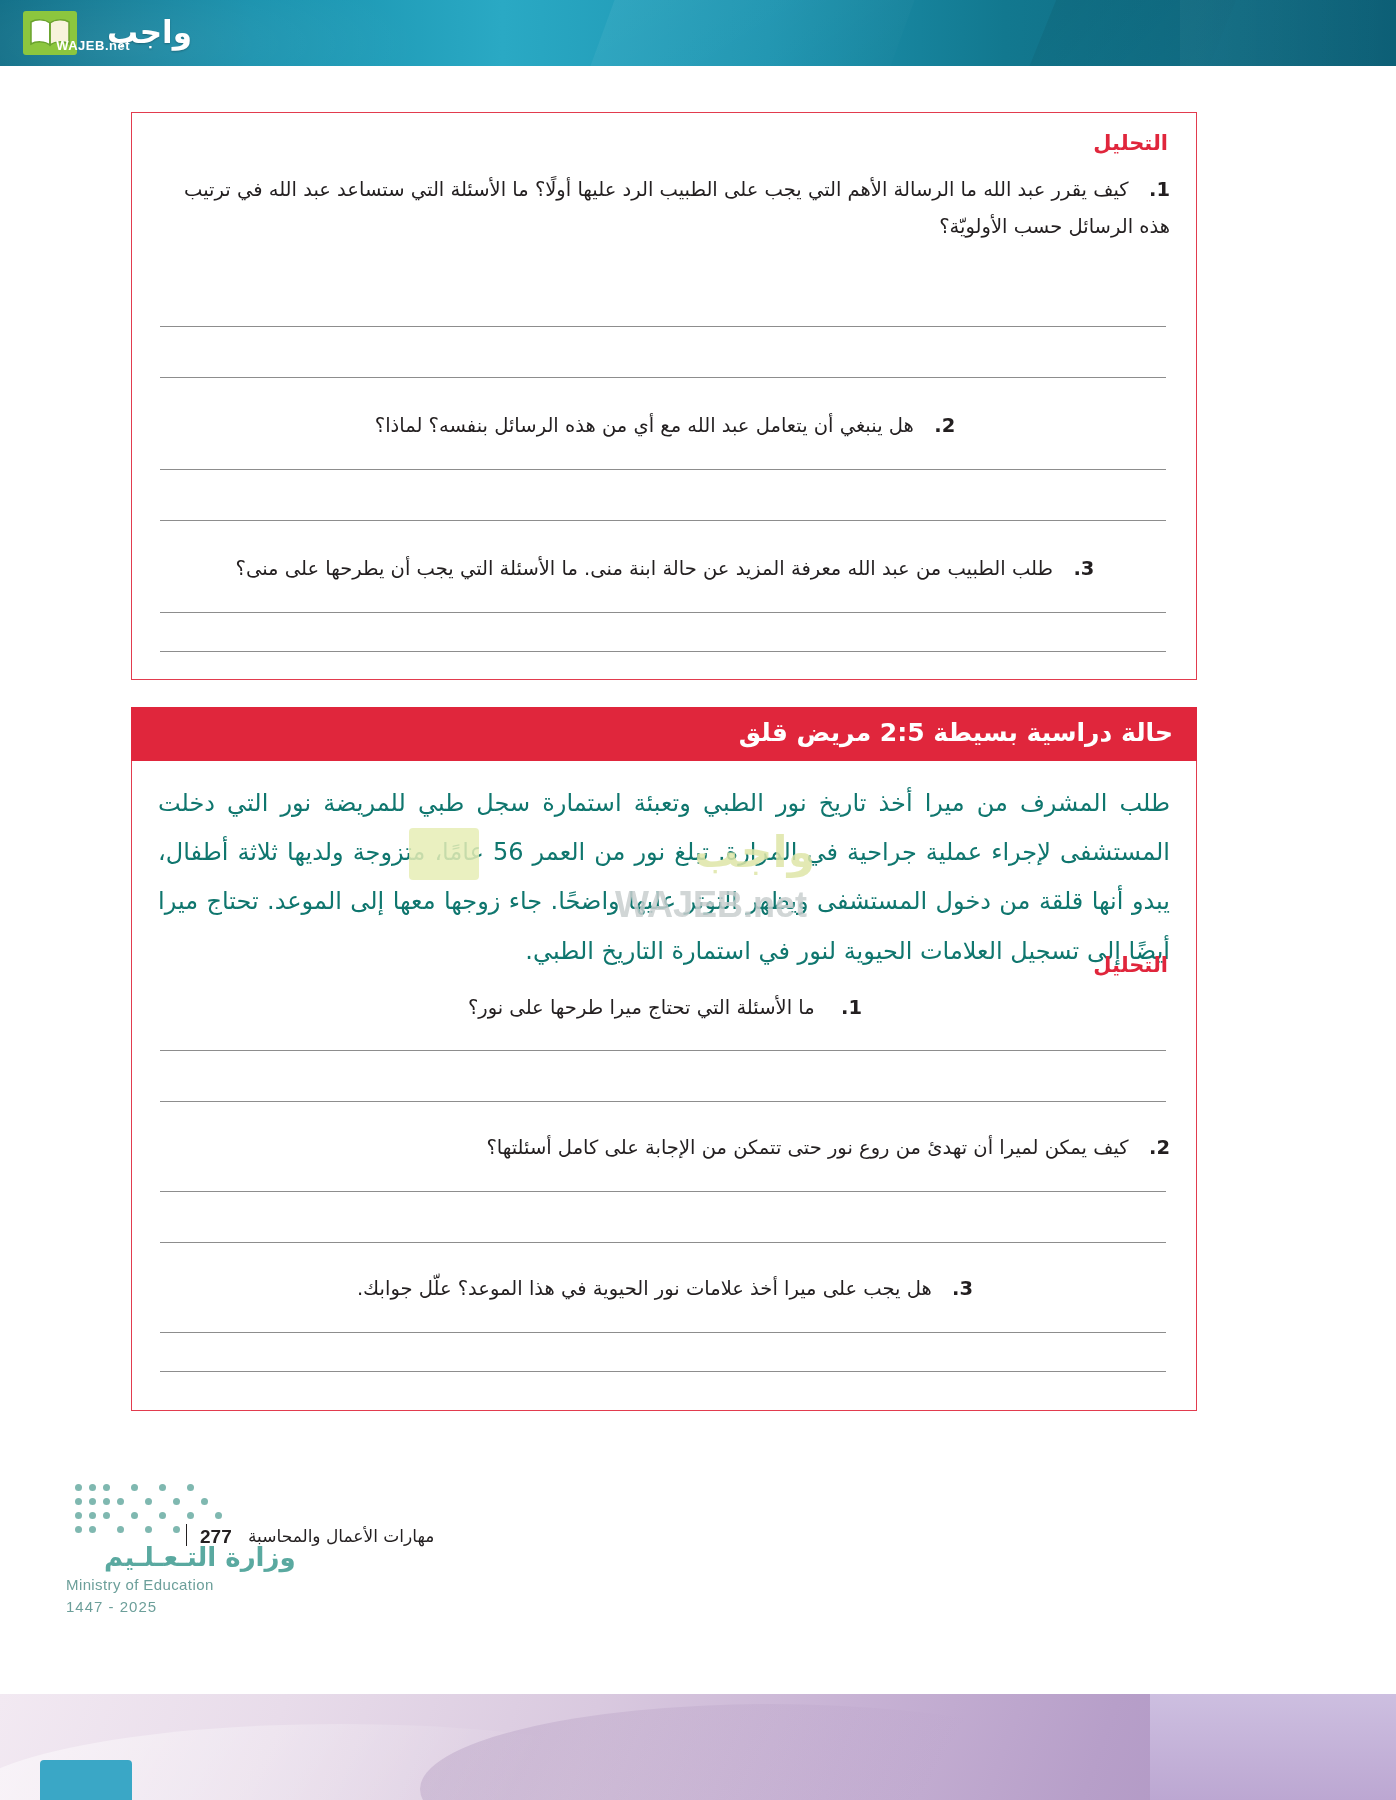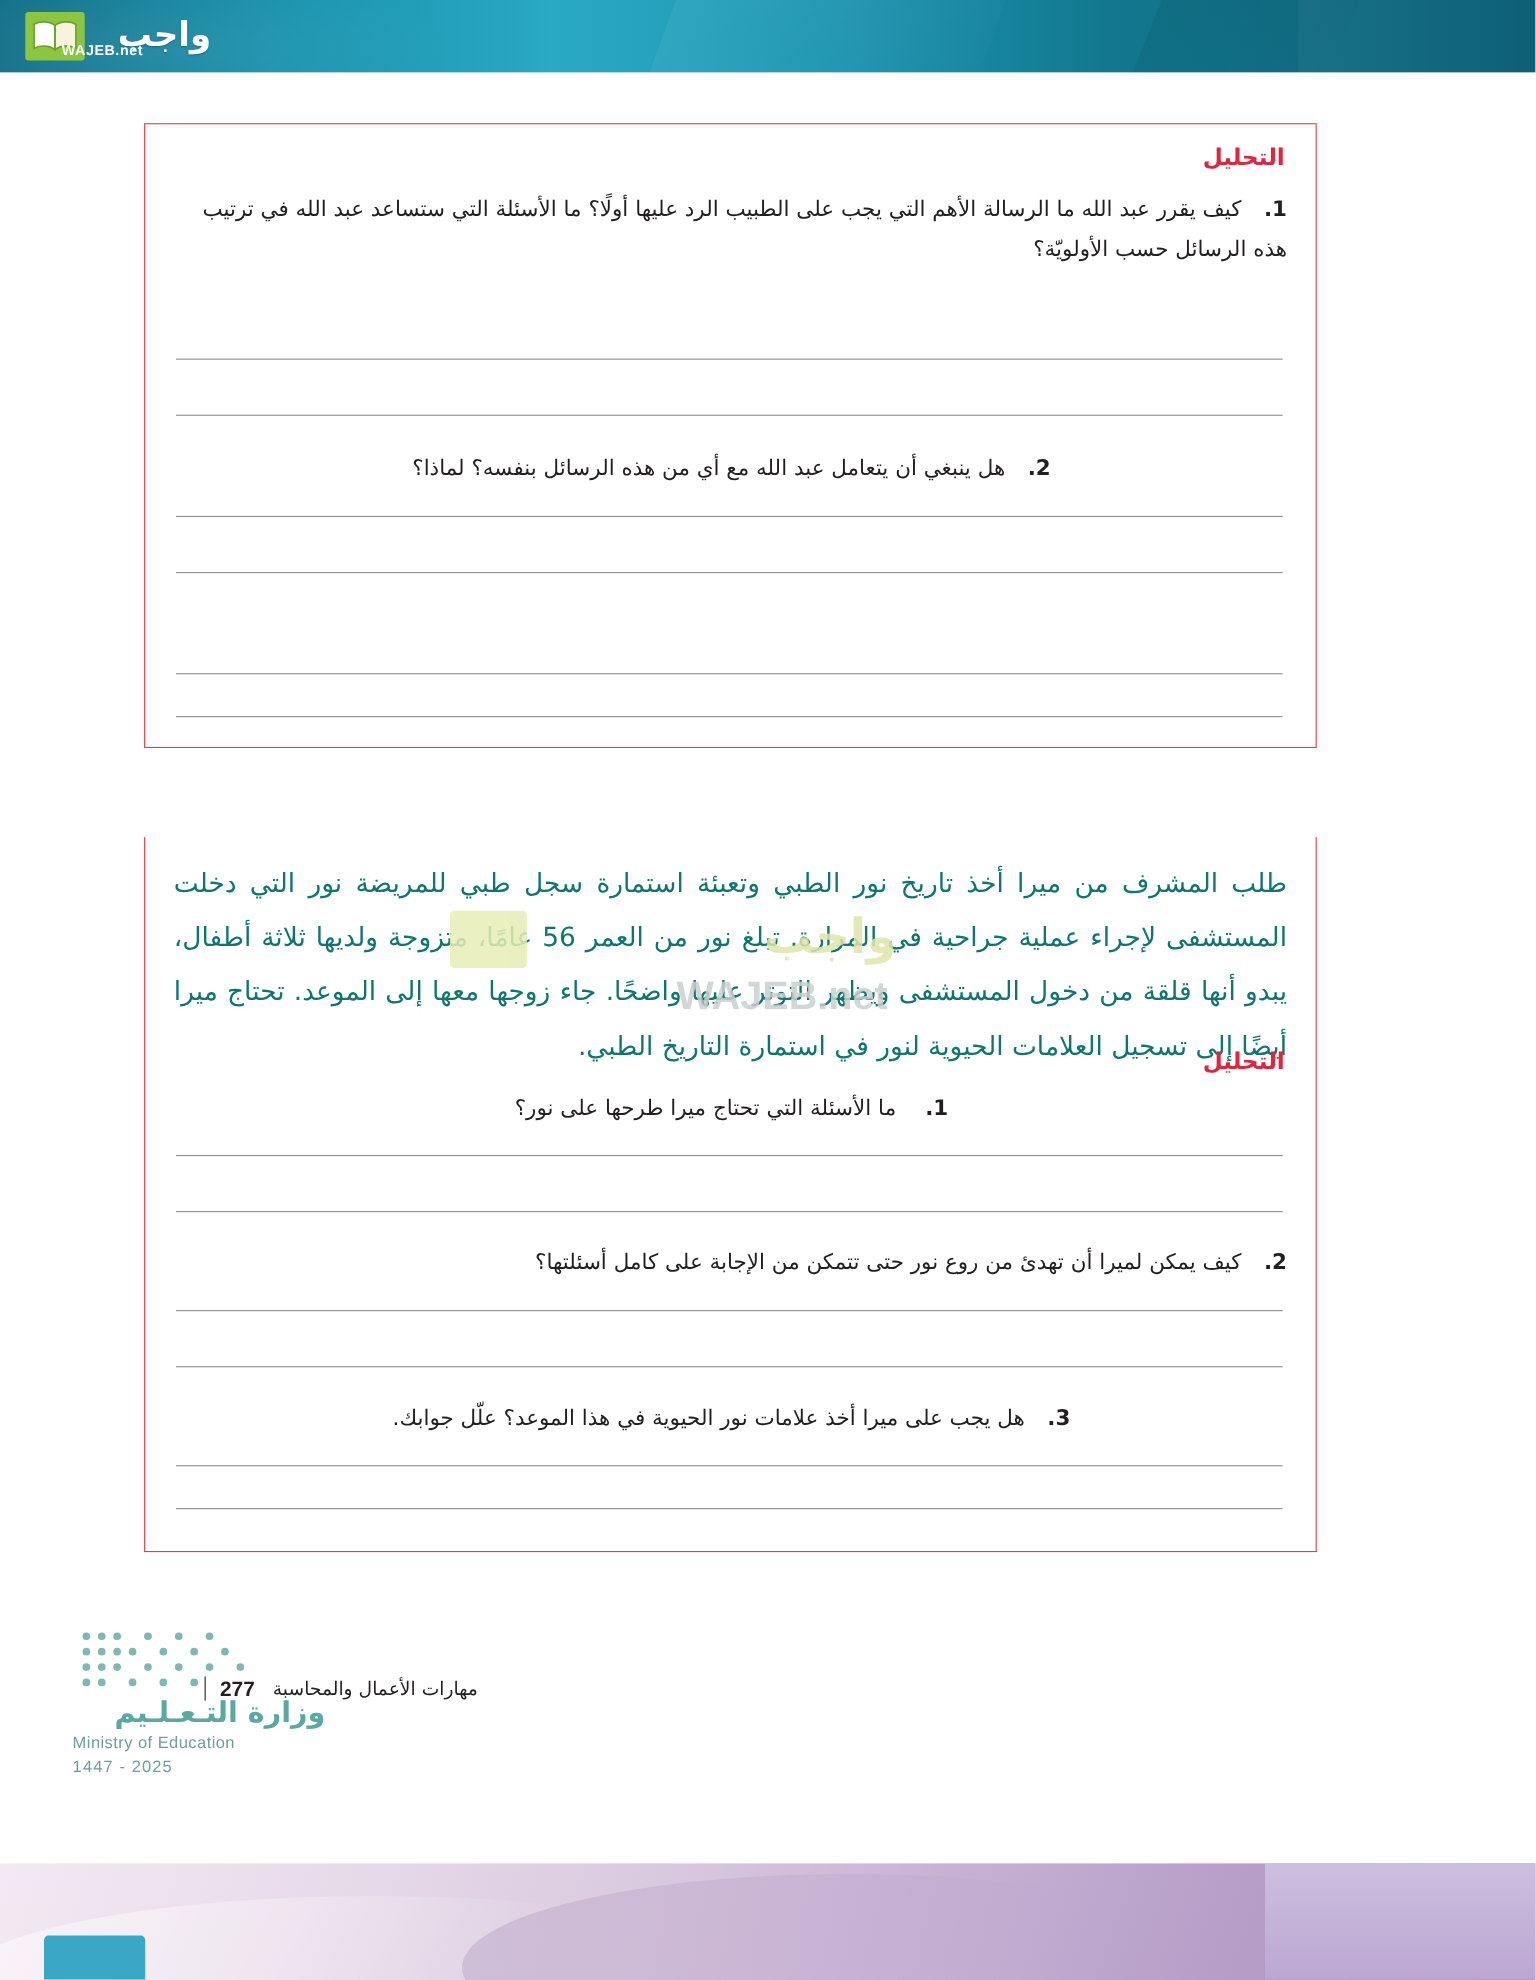--- a/index.html
+++ b/index.html
@@ -198,24 +198,32 @@
     <div class="ans-line" style="right:30px;top:264px;width:1006px;"></div>
 
     <div class="q-item" style="right:26px;top:294px;width:1010px;text-align:center;">
       <span class="q-num">2.</span>
       <span style="display:inline-block;width:8px;"></span>
       <span>هل ينبغي أن يتعامل عبد الله مع أي من هذه الرسائل بنفسه؟ لماذا؟</span>
     </div>
     <div class="ans-line" style="right:30px;top:356px;width:1006px;"></div>
     <div class="ans-line" style="right:30px;top:407px;width:1006px;"></div>
 
+    <div class="q-item" style="right:26px;top:437px;width:1010px;text-align:center;">
+      <span class="q-num">3.</span>
+      <span style="display:inline-block;width:8px;"></span>
+      <span>طلب الطبيب من عبد الله معرفة المزيد عن حالة ابنة منى. ما الأسئلة التي يجب أن يطرحها على منى؟</span>
+    </div>
     <div class="ans-line" style="right:30px;top:499px;width:1006px;"></div>
     <div class="ans-line" style="right:30px;top:538px;width:1006px;"></div>
   </div>
 
+  <div class="case-header">
+    <div class="case-header-text">حالة دراسية بسيطة 2:5 مريض قلق</div>
+  </div>
 
   <div class="box" id="analysis-box-2">
 
     <div class="para">طلب المشرف من ميرا أخذ تاريخ نور الطبي وتعبئة استمارة سجل طبي للمريضة نور التي دخلت المستشفى لإجراء عملية جراحية في المرارة. تبلغ نور من العمر 56 عامًا، متزوجة ولديها ثلاثة أطفال، يبدو أنها قلقة من دخول المستشفى ويظهر التوتر عليها واضحًا. جاء زوجها معها إلى الموعد. تحتاج ميرا أيضًا إلى تسجيل العلامات الحيوية لنور في استمارة التاريخ الطبي.</div>
 
     <div class="section-title" style="position:absolute;right:28px;top:192px;">التحليل</div>
 
     <div class="q-item" style="right:26px;top:228px;width:1010px;text-align:center;">
       <span class="q-num">1.</span>
       <span style="display:inline-block;width:14px;"></span>

